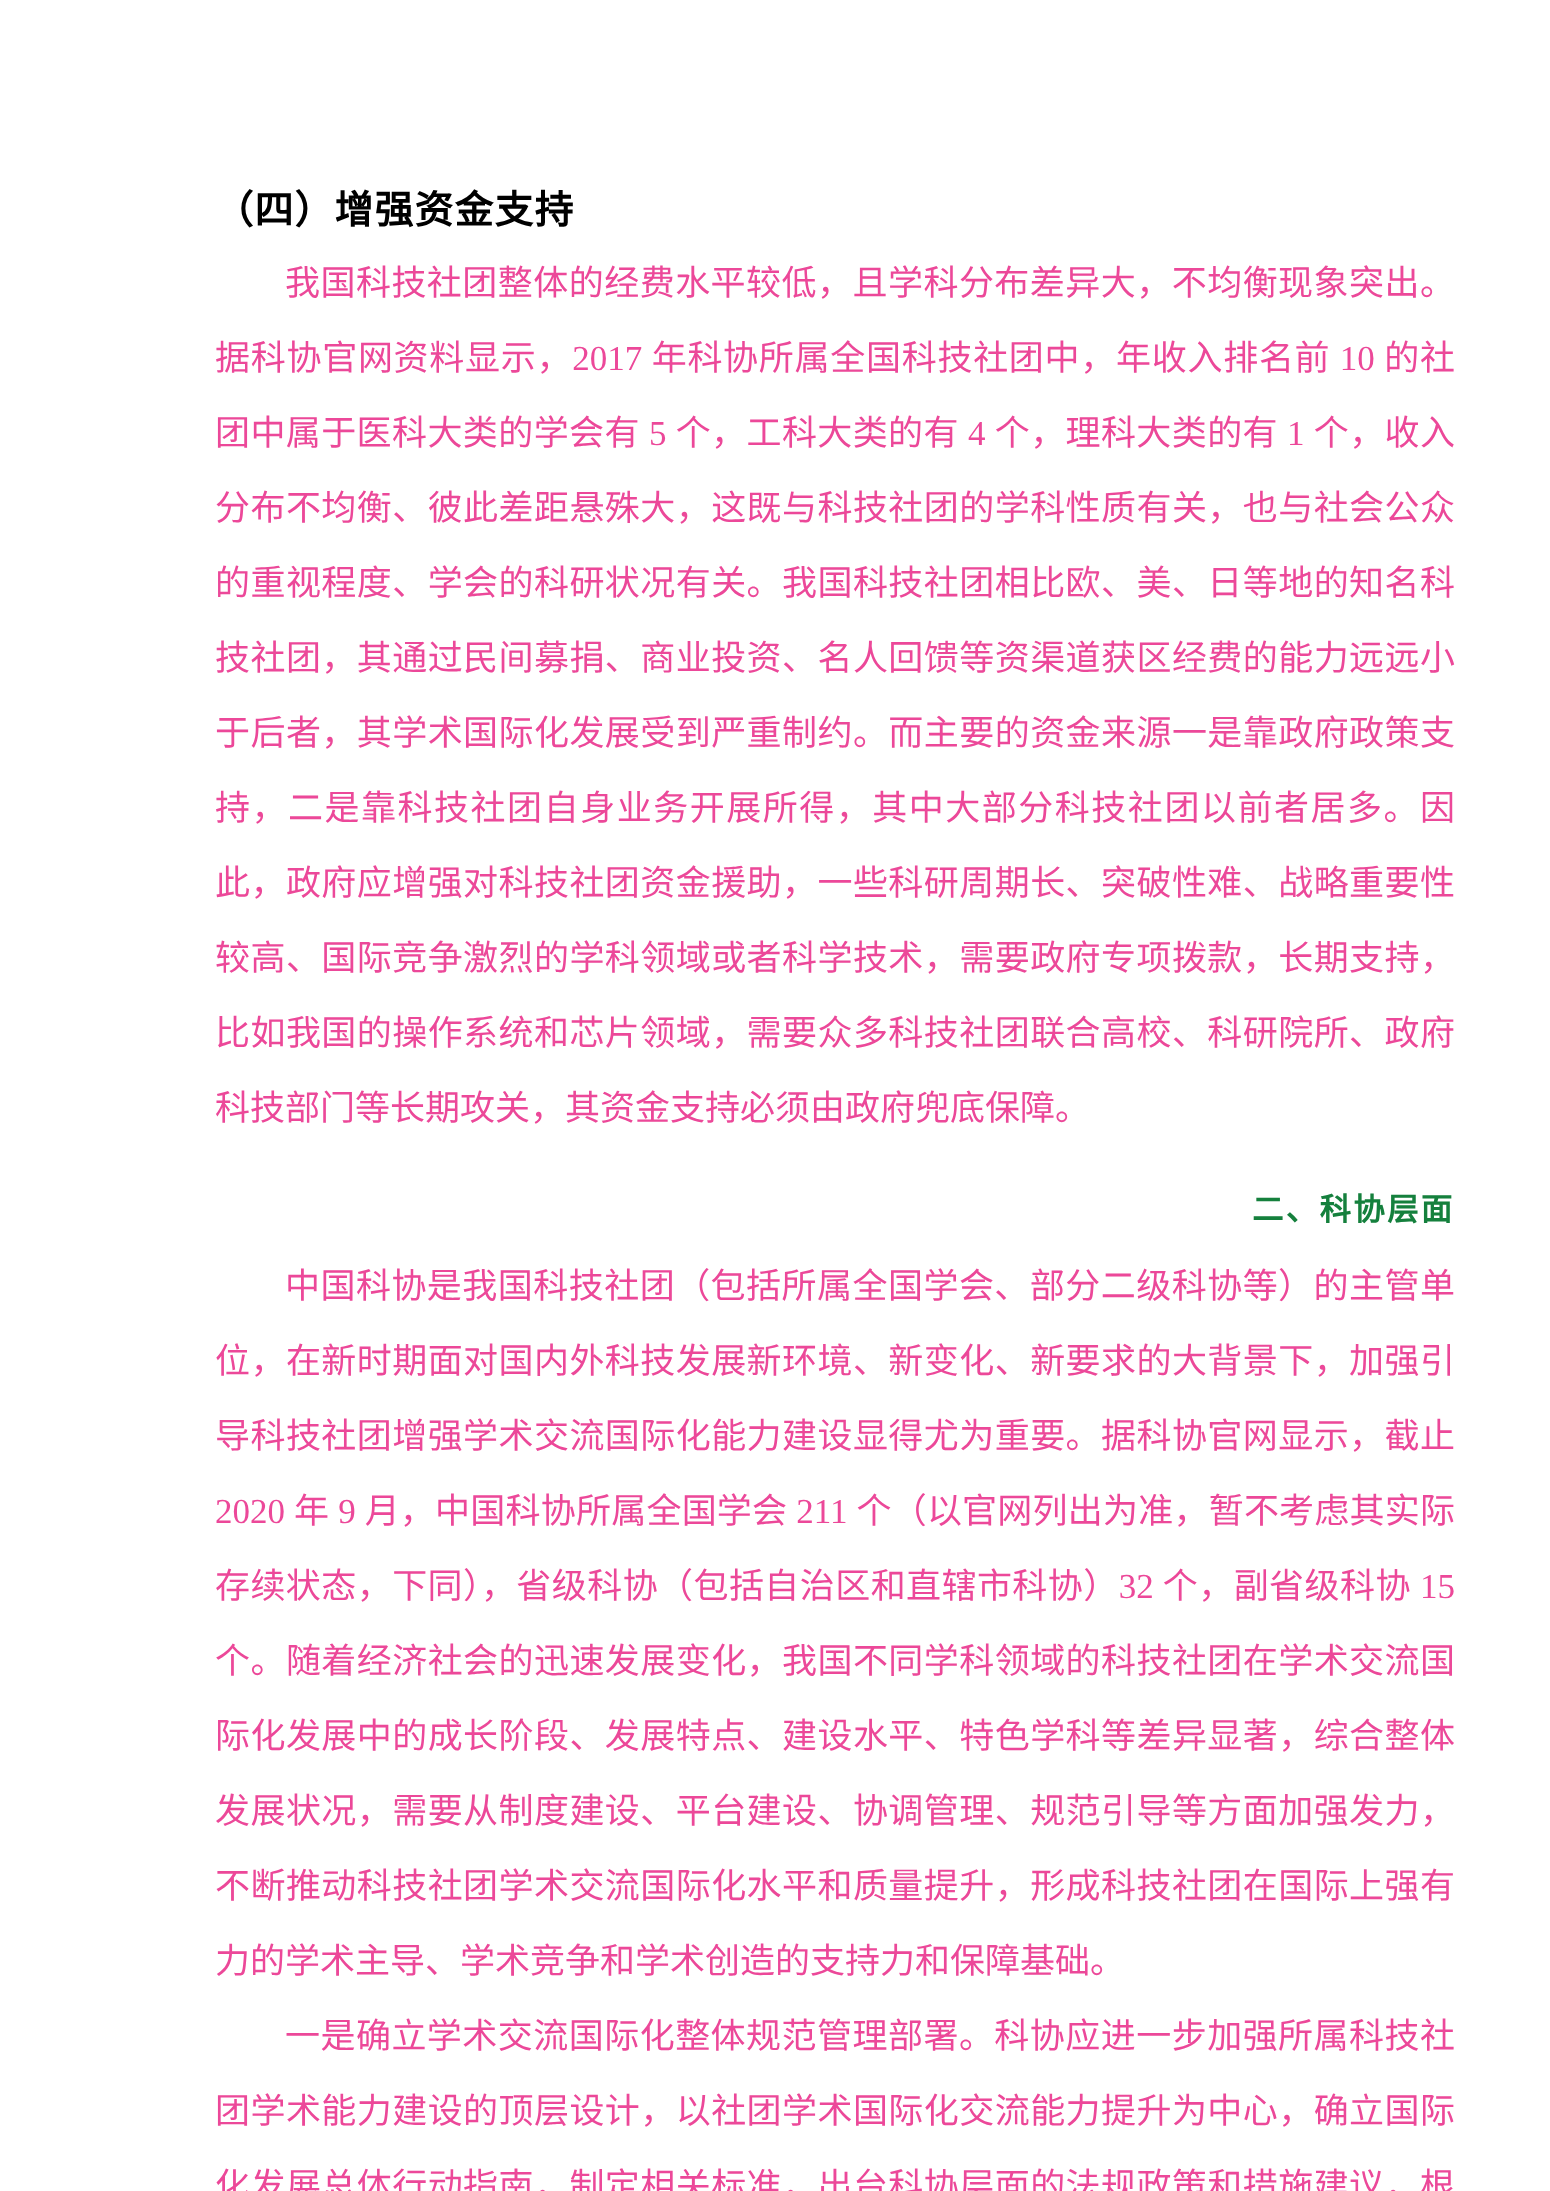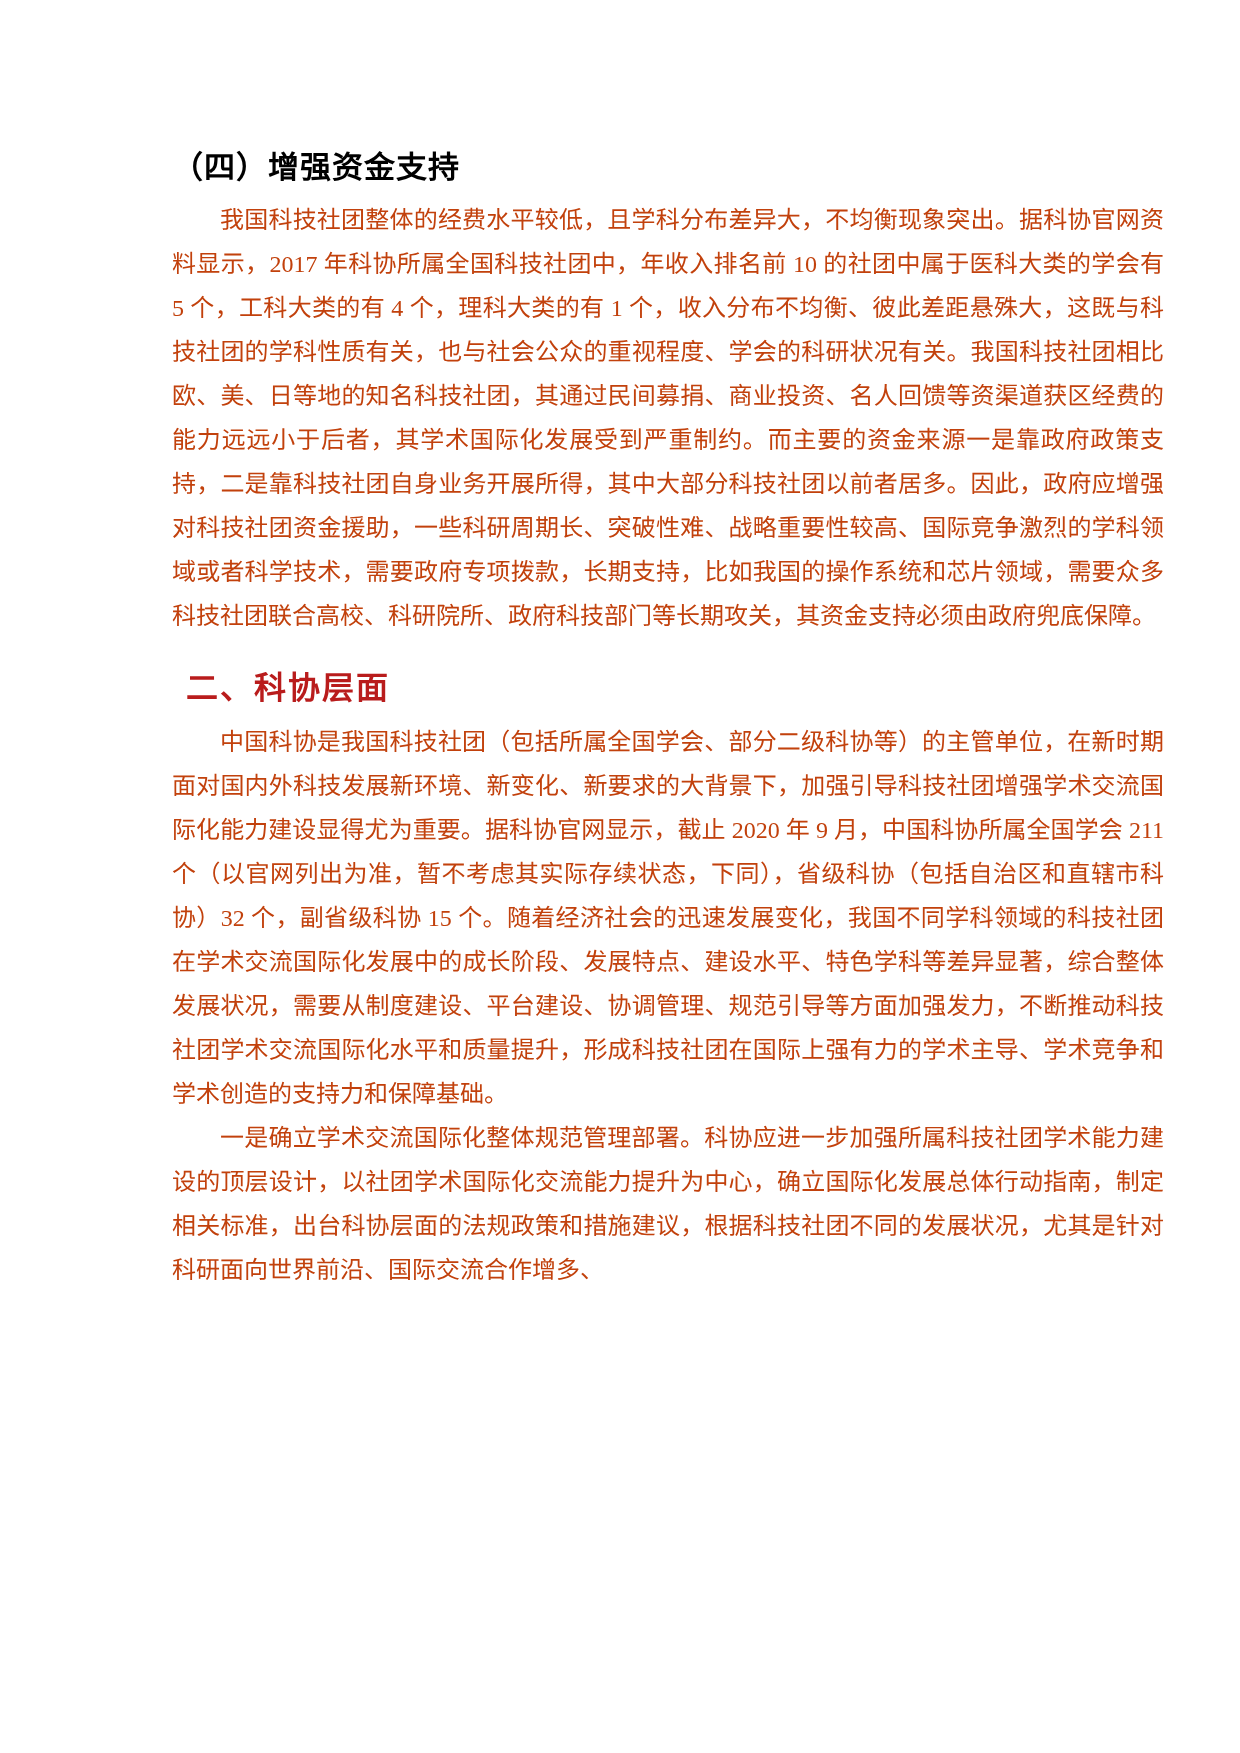--- a/index.html
+++ b/index.html
@@ -26,31 +26,32 @@
     color: #000000;
     margin: 22px 0 8px 0;
     letter-spacing: 1px;
   }
   .content .heading-sub:first-child {
     margin-top: 0;
   }
   .heading-main {
     font-family: "Liberation Sans", "DejaVu Sans", sans-serif;
     font-weight: bold;
-    font-size: 32px;
+    font-size: 25px;
     line-height: 52px;
-    color: #b91c1c;
+    color: #15803d;
     margin: 24px 0 6px 14px;
     letter-spacing: 2px;
+    text-align: right;
   }
   .body-para {
     font-family: "Liberation Serif", "DejaVu Serif", serif;
-    font-size: 24px;
-    line-height: 44px;
-    color: #c2410c;
+    font-size: 28px;
+    line-height: 60px;
+    color: #ec4899;
     text-align: justify;
     text-indent: 2em;
     margin: 0;
   }
   .page-number {
     position: absolute;
     top: 1612px;
     left: 0;
     right: 0;
     text-align: center;

